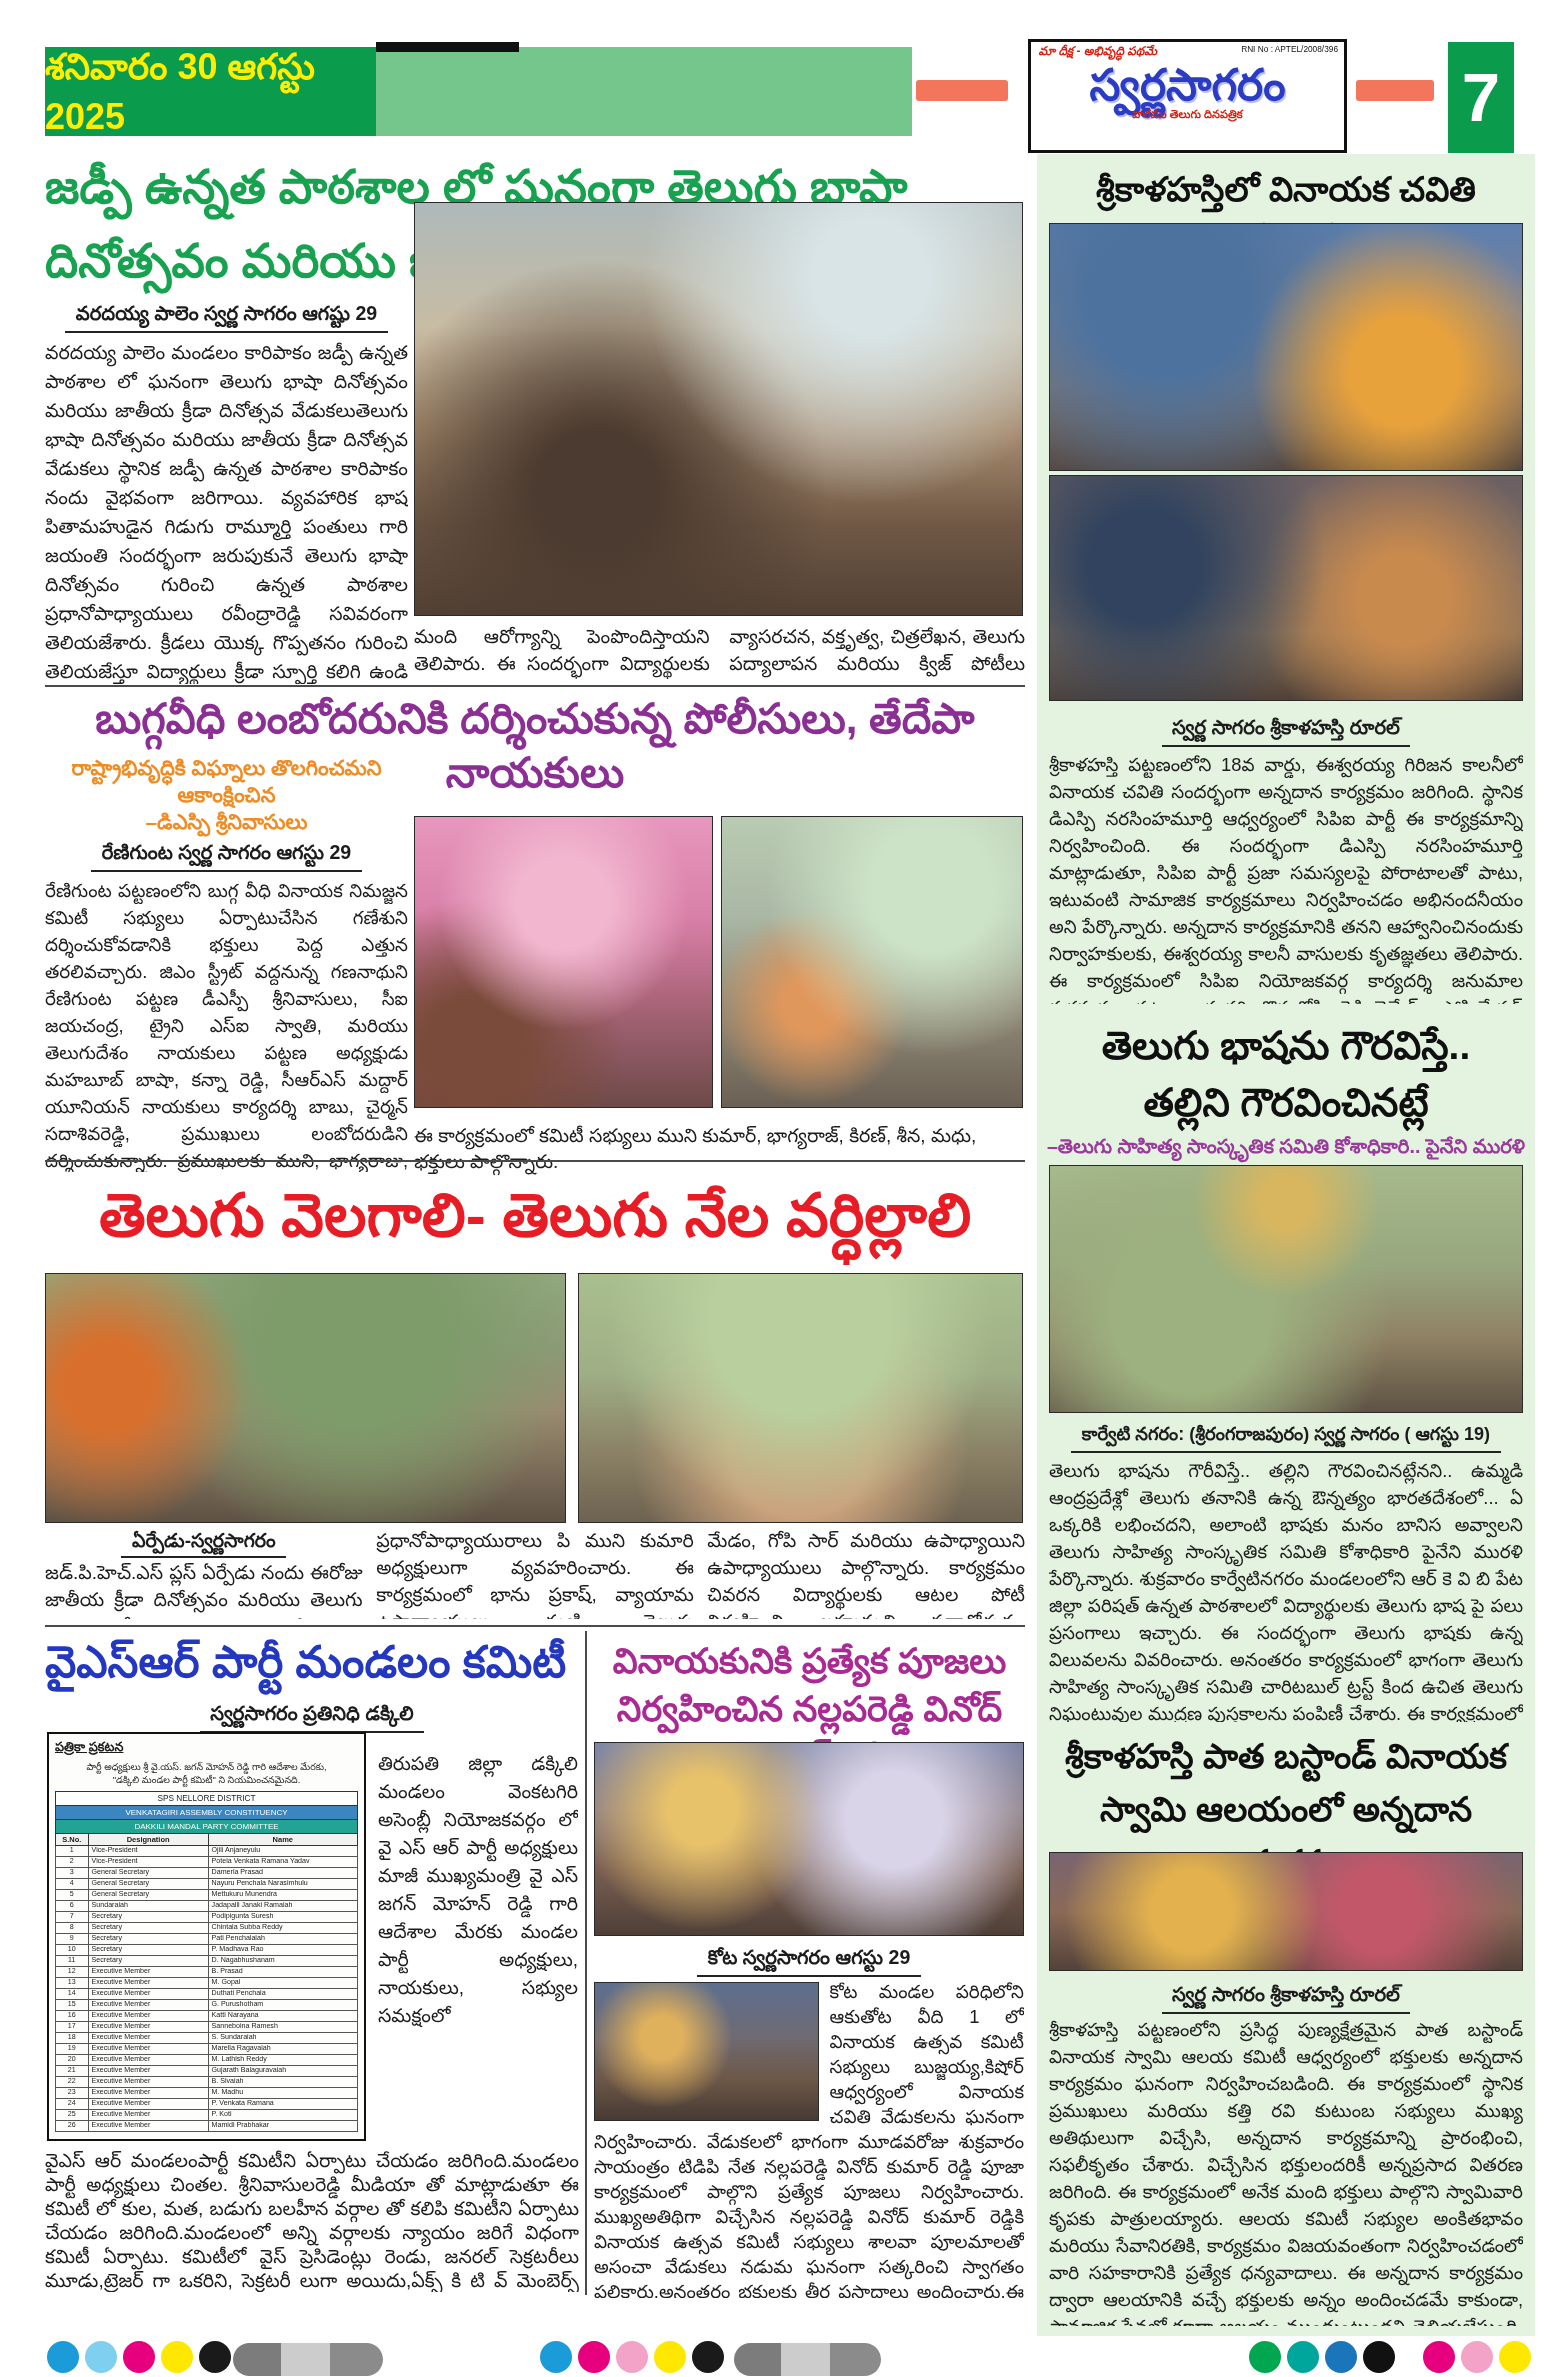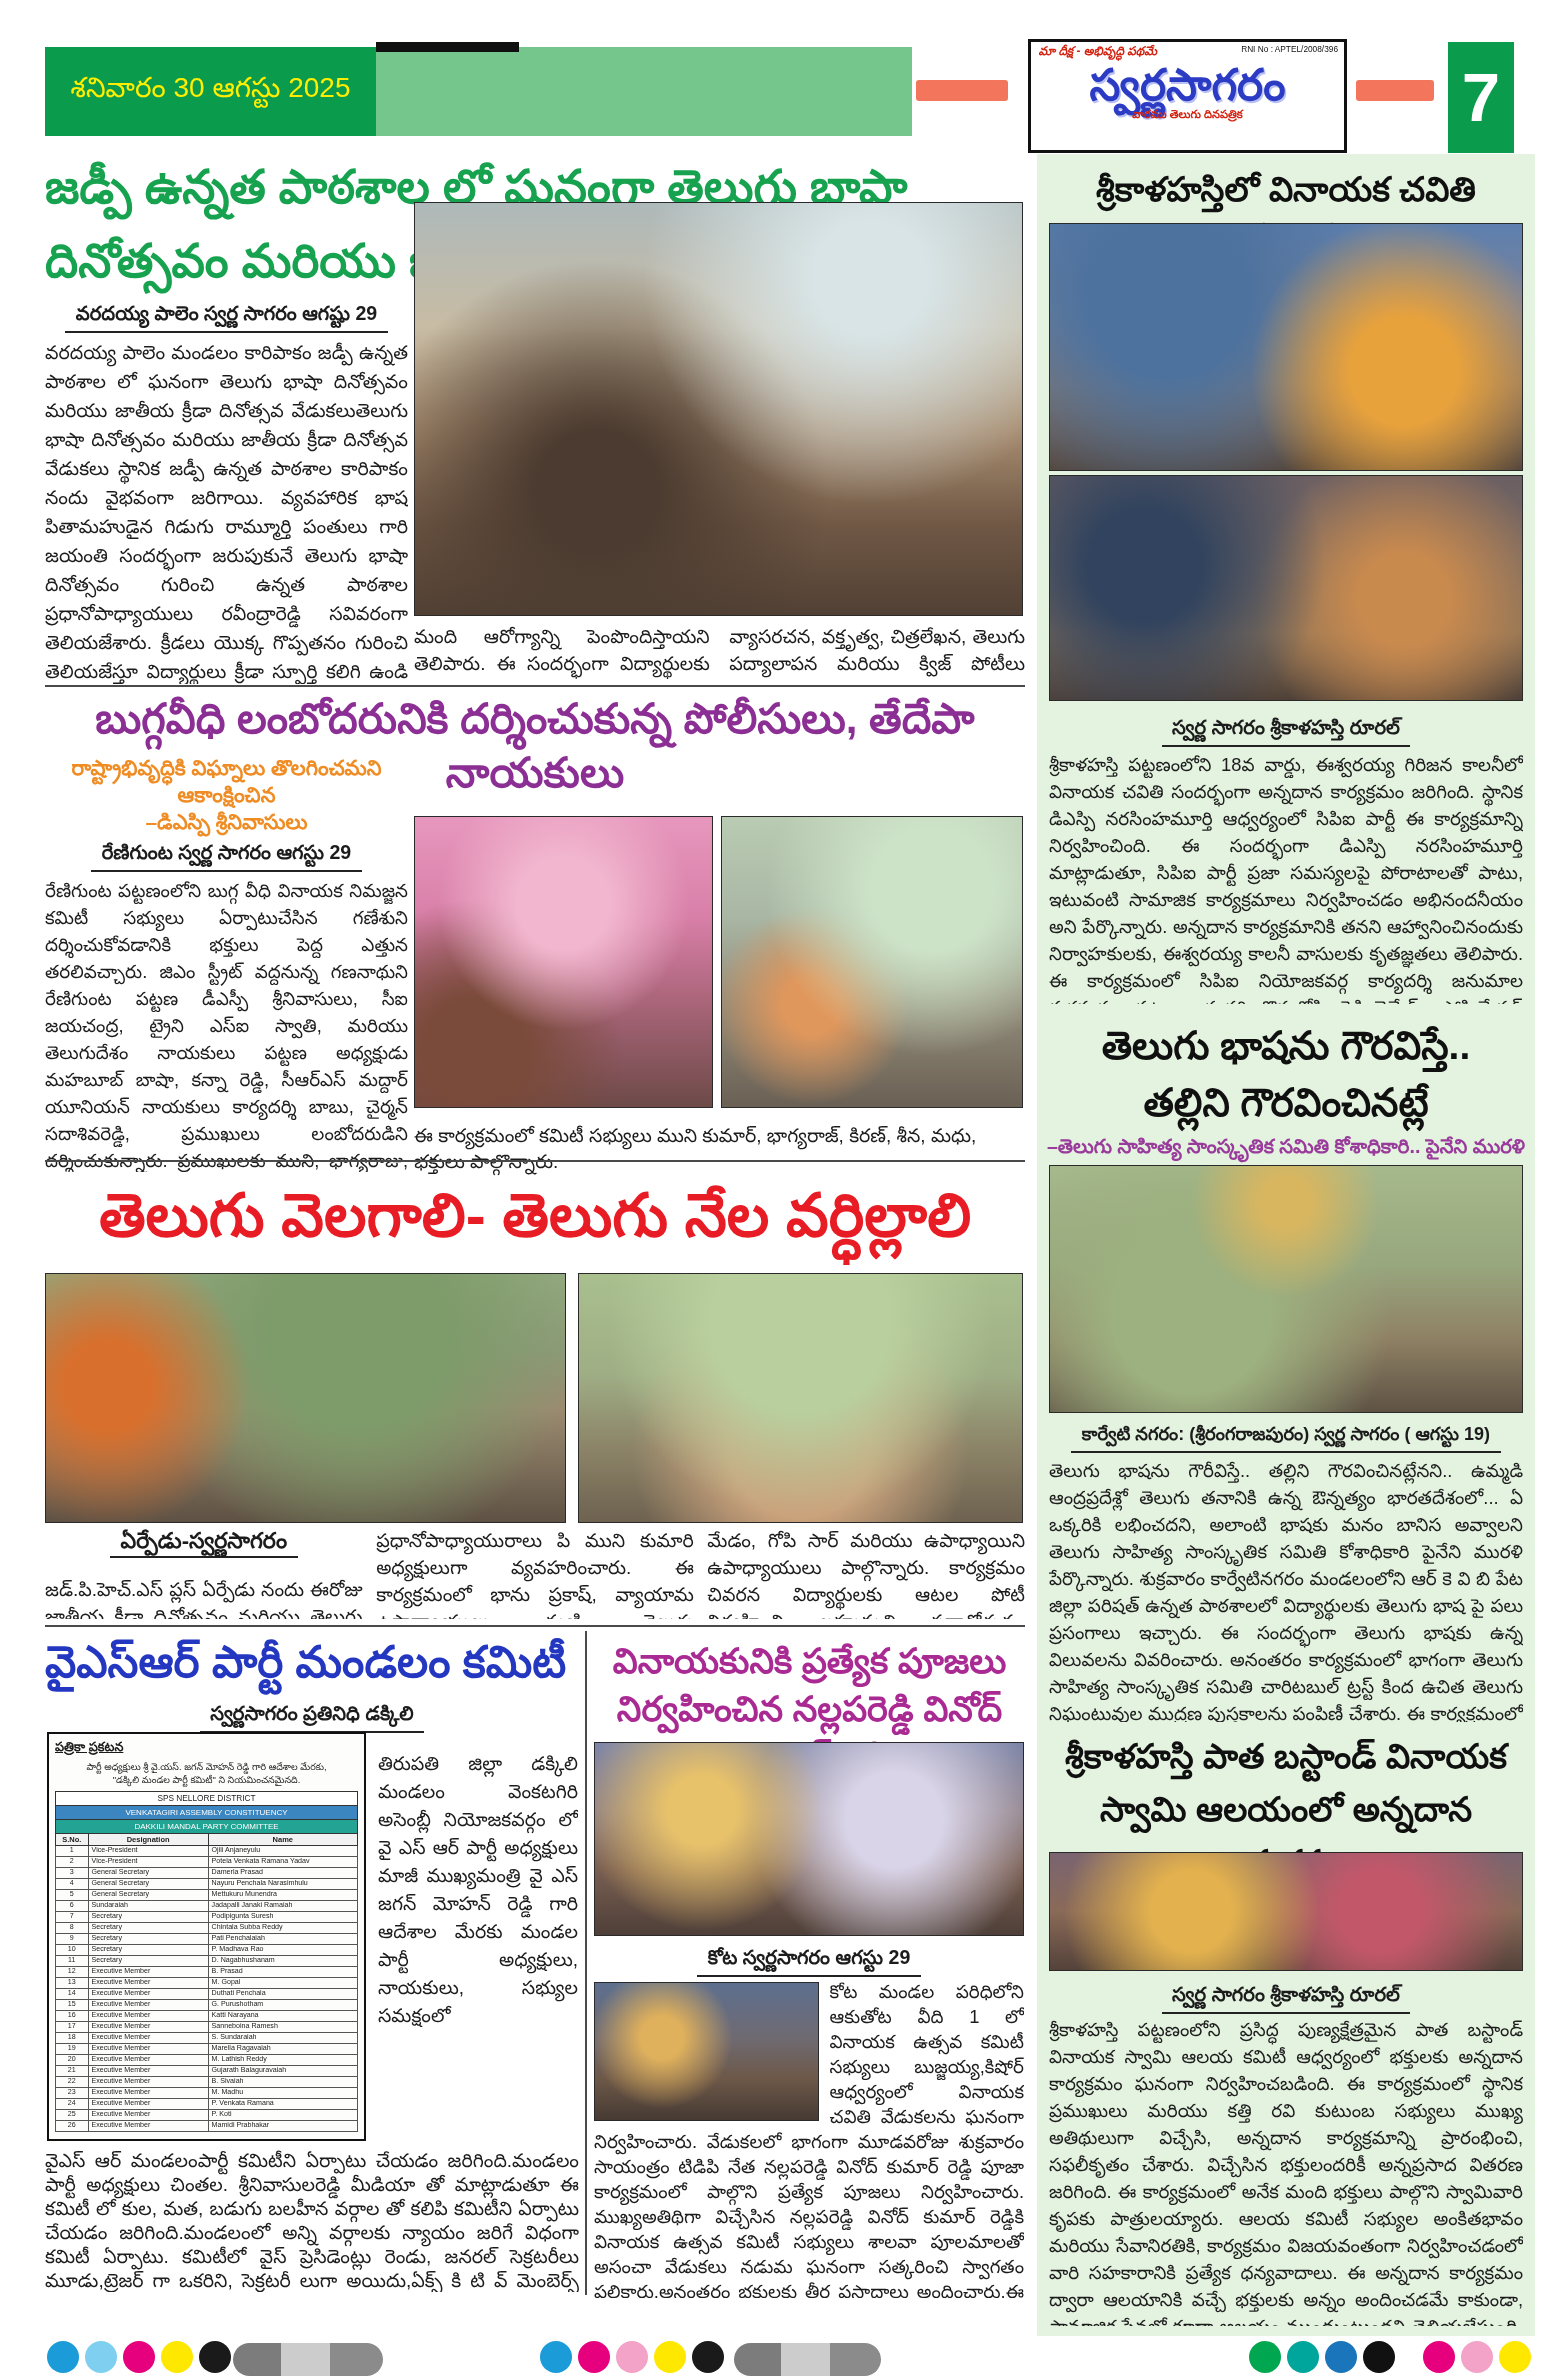--- a/index.html
+++ b/index.html
@@ -1,21 +1,21 @@
 <!DOCTYPE html>
 <html style="--header-green: #0a9b4c; --header-green-light: #74c68c; --date-yellow: #ffee00; --dash-orange: #f3755c; --masthead-blue: #2b3bc4; --masthead-red: #d42310; --headline-green: #17a24f; --headline-purple: #8c2f94; --headline-orange: #ef8c24; --headline-red: #e81c24; --headline-blue: #2437c0; --headline-magenta: #aa2a93; --byline-purple: #993b9b; --rightcol-bg: #e4f2e0; --table-blue: #3b85c0; --table-teal: #23a393; --ink: #1c1c1c;font-size:12px"><head>
 <meta charset="utf-8">
 <style>
   html,body{margin:0;padding:0;background:#9a9a9a;}
   .page{position:relative;width:1555px;height:2377px;background:#ffffff;overflow:hidden;
         font-family:"Liberation Sans",sans-serif;color:var(--ink);}
   
   .date-box{position:absolute;left:45px;top:47px;width:331px;height:89px;background:var(--header-green);
             display:flex;align-items:center;justify-content:center;}
-  .date-box span{color:var(--date-yellow);font-size:28px;font-weight:normal;}
+  .date-box span{color:var(--date-yellow);font-size:36px;font-weight:bold;}
   .header-ext{position:absolute;left:376px;top:47px;width:536px;height:89px;background:var(--header-green-light);}
   .header-ext .notch{position:absolute;left:0;top:-5.3px;width:143px;height:10.5px;background:#101010;}
   .dash{position:absolute;top:80px;height:21px;background:var(--dash-orange);border-radius:3px;}
   .dash.d1{left:916px;width:92px;}
   .dash.d2{left:1356px;width:78px;}
   .masthead{position:absolute;left:1028px;top:39px;width:319px;height:114px;background:#fff;border:3px solid #111;
             box-sizing:border-box;text-align:center;}
   .mh-row{display:flex;justify-content:space-between;padding:2.3px 6px 0 7.5px;}
   .mh-tag-top{color:var(--masthead-red);font-size:12px;font-style:italic;font-weight:bold;}
   .mh-rni{color:#111;font-size:8.3px;}
@@ -65,21 +65,21 @@
   .a3-photo-l{left:45px;top:1273px;width:521px;height:250px;
     background:radial-gradient(circle at 12% 45%,#d96f2c 0 9%,transparent 30%),
                radial-gradient(circle at 60% 25%,#7e9b6a 0 25%,transparent 60%),
                linear-gradient(180deg,#92a87e 0%,#8d9a78 30%,#9a8a70 55%,#5f5244 100%);}
   .a3-photo-r{left:578px;top:1273px;width:445px;height:250px;
     background:radial-gradient(circle at 50% 20%,#b9cf9e 0 30%,transparent 65%),
                radial-gradient(circle at 50% 70%,#caa27c 0 25%,transparent 60%),
                linear-gradient(180deg,#a9bf8e 0%,#9fae85 40%,#8c8468 70%,#6e6250 100%);}
   .a3-cols{position:absolute;left:45px;top:1527px;width:980px;height:92px;display:flex;gap:13.5px;}
   .a3-col{flex:1;font-size:19px;line-height:27px;text-align:justify;overflow:hidden;}
-  .a3-col .dateline{font-size:22px;margin-bottom:18px;}
+  .a3-col .dateline{font-size:19px;margin-bottom:1px;}
   
   .ysr-headline{position:absolute;left:45px;top:1637px;width:527px;color:var(--headline-blue);
                 font-size:44px;font-weight:bold;}
   .ysr-dateline{position:absolute;left:45px;top:1702px;width:534px;}
   .notice-box{position:absolute;left:47px;top:1732px;width:319px;height:409px;border:2.3px solid #111;
               box-sizing:border-box;padding:4.5px 6px;background:#fdfdfb;}
   .notice-title{font-weight:bold;font-size:12.8px;text-decoration:underline;margin-bottom:4.5px;}
   .notice-line{font-size:9.4px;text-align:center;line-height:12.8px;}
   .ptable{width:100%;border-collapse:collapse;margin-top:4.5px;font-size:7.1px;}
   .ptable .bar{font-weight:normal;text-align:center;border:0.8px solid #333;padding:1.5px;}

